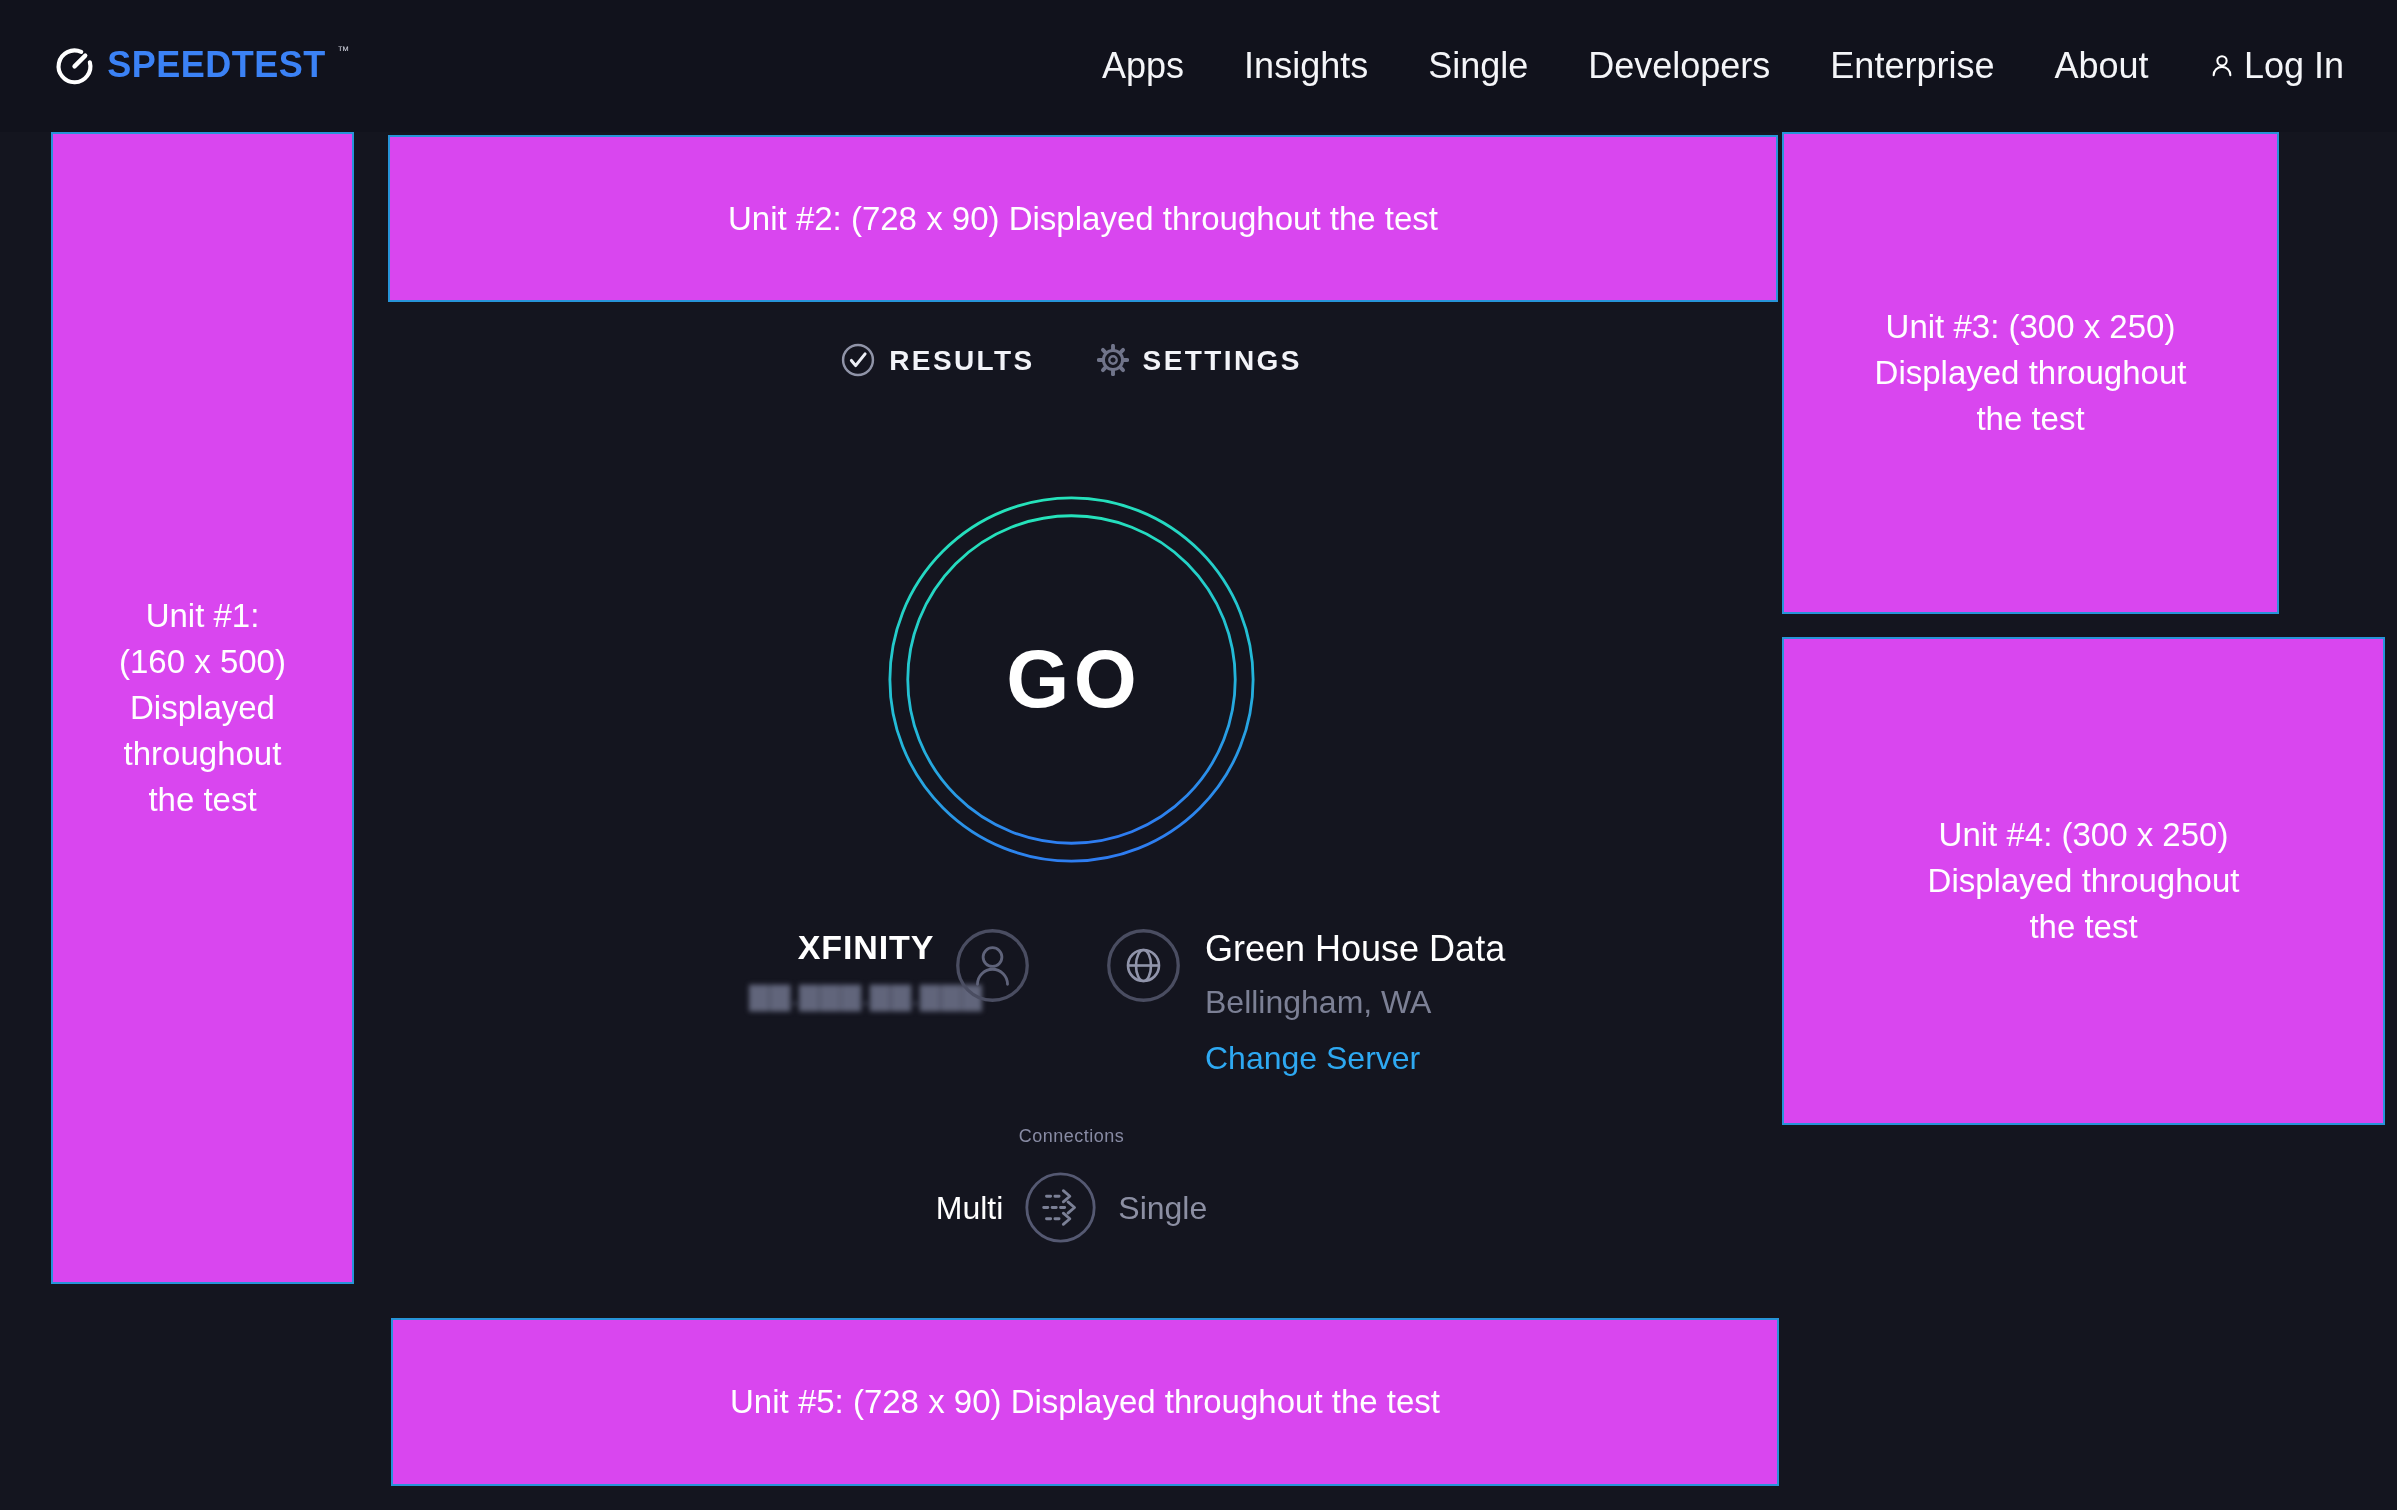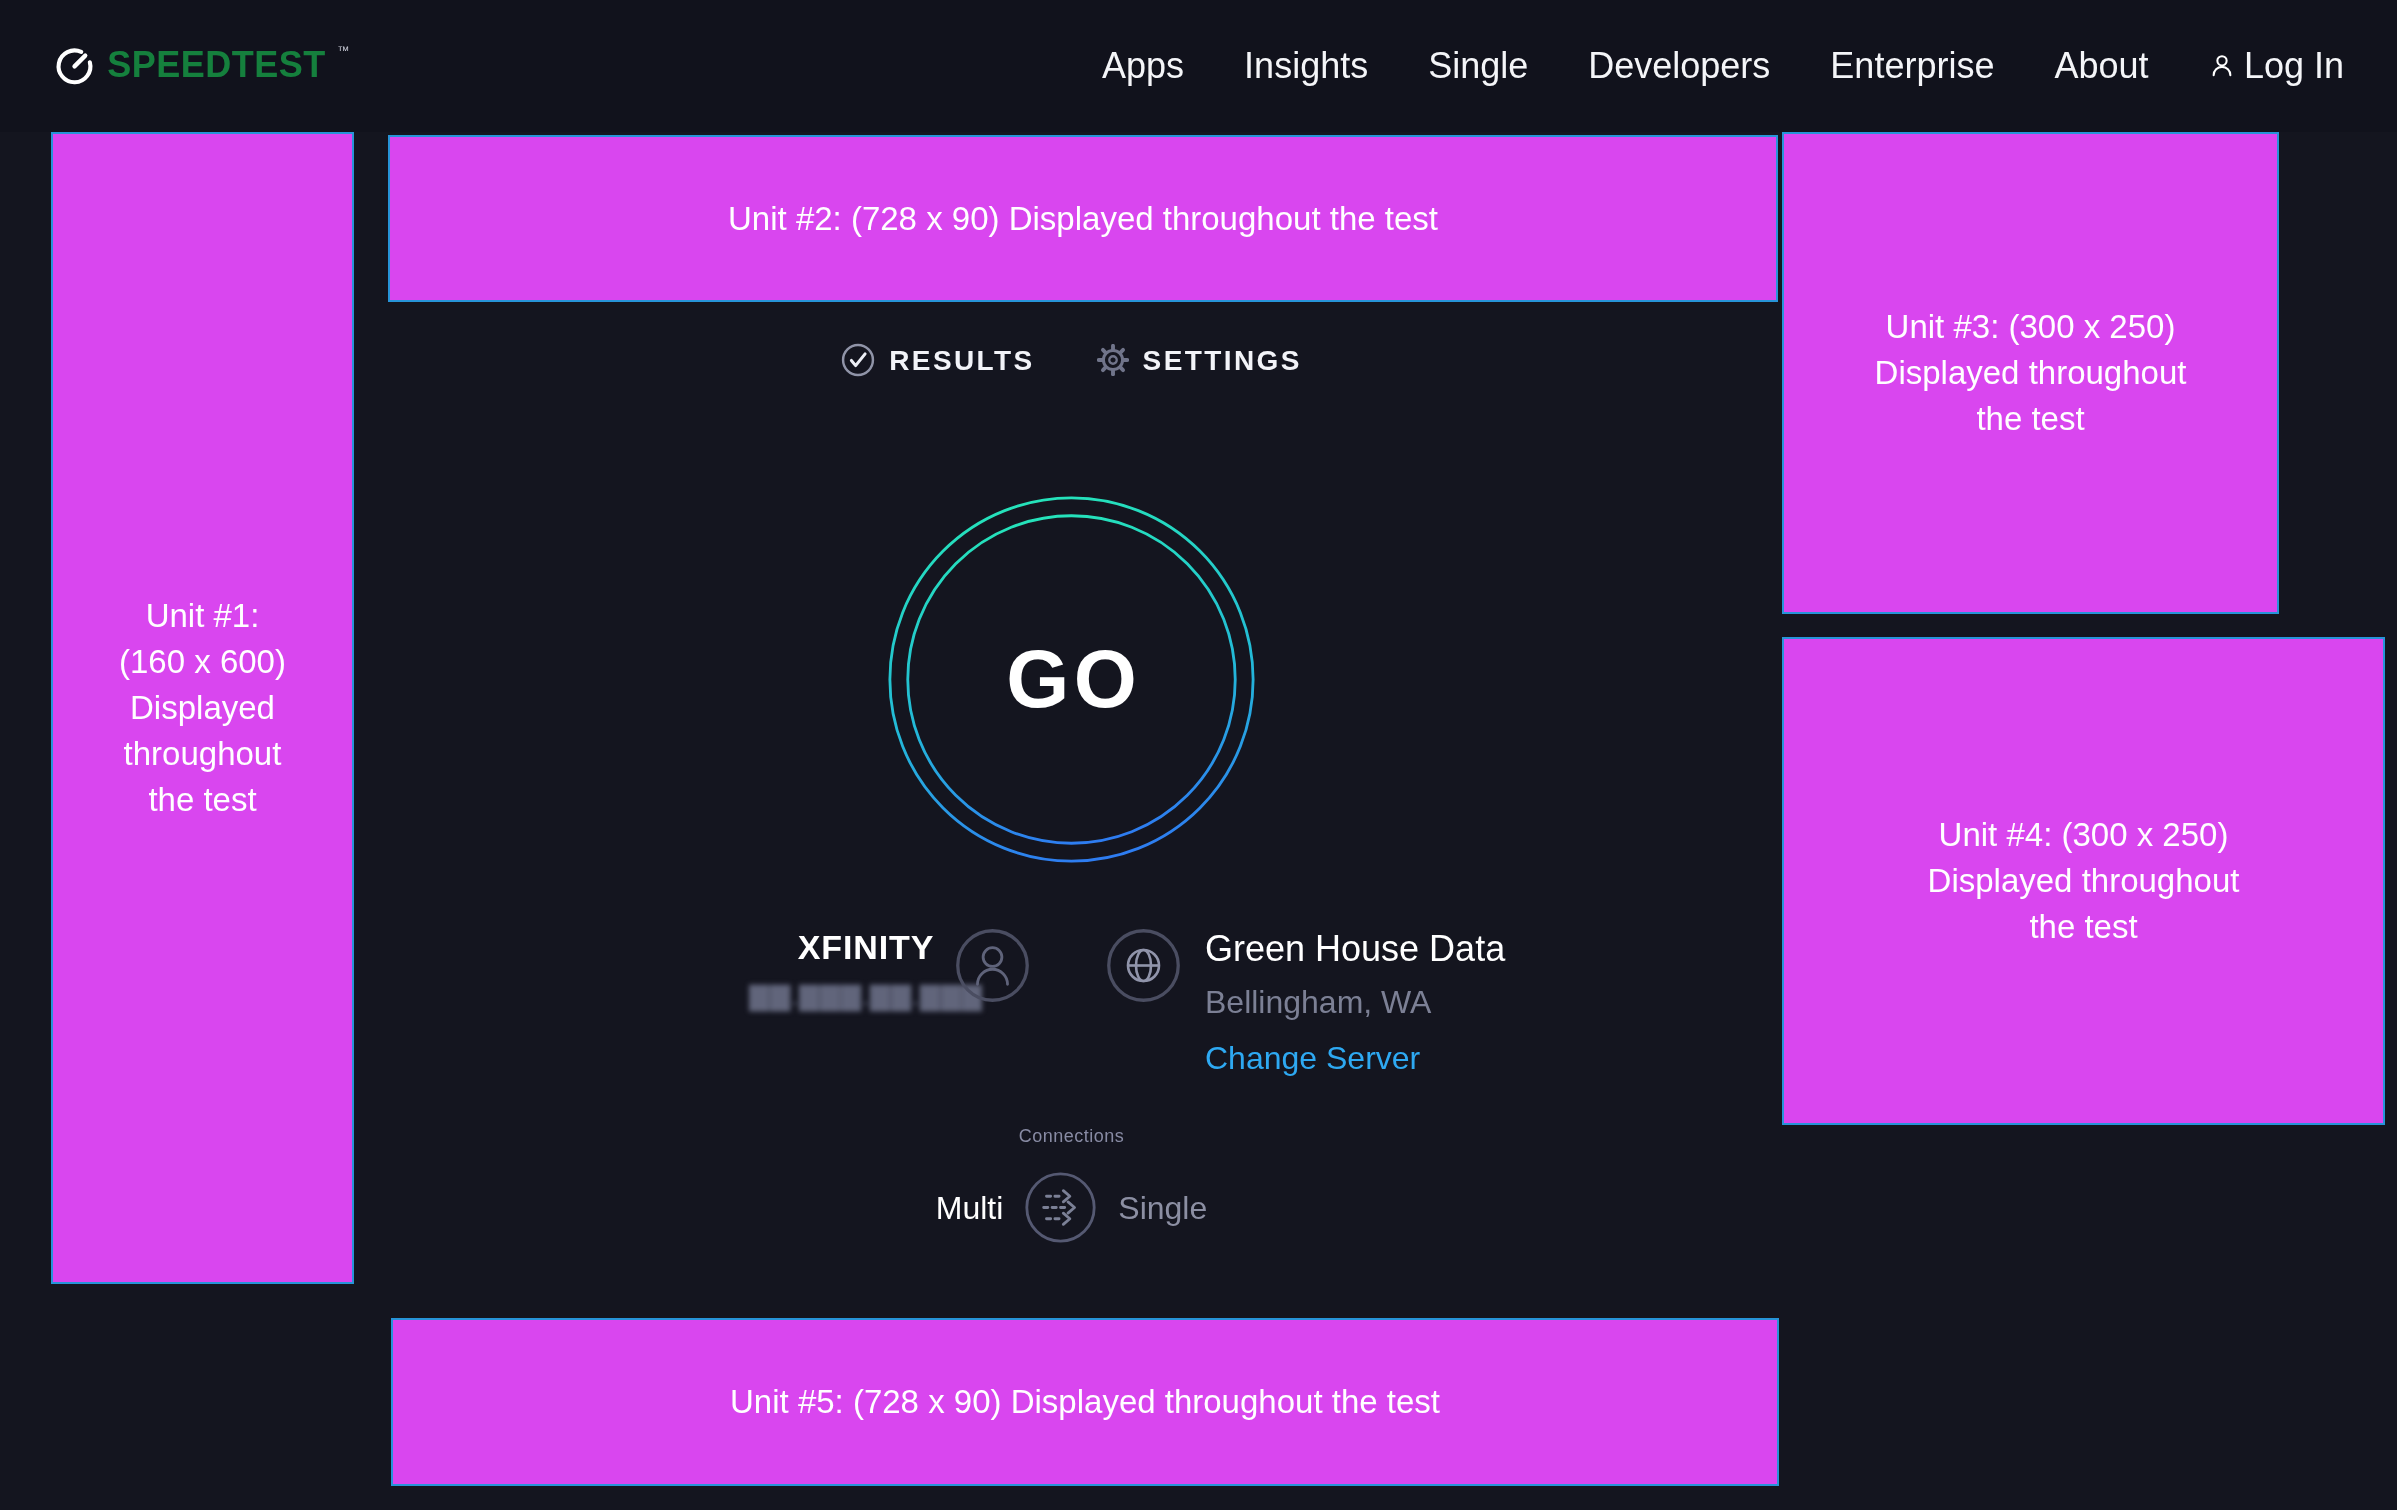--- a/index.html
+++ b/index.html
@@ -9,21 +9,21 @@
     font-family:"Liberation Sans",sans-serif;
     -webkit-font-smoothing:antialiased;
   }
   
   .header{
     position:absolute;left:0;top:0;width:2397px;height:132px;
     background:#11121c;display:flex;align-items:center;justify-content:space-between;
     padding:0 53px;box-sizing:border-box;
   }
   .logo{display:flex;align-items:flex-start;gap:11.3px;cursor:pointer;}
-  .logo-text{color:#15803d;font-size:36px;font-weight:700;letter-spacing:0.5px;line-height:43px;}
+  .logo-text{color:#3b82f6;font-size:36px;font-weight:700;letter-spacing:0.5px;line-height:43px;}
   .logo-tm{color:#c9cbd6;font-size:12.2px;line-height:12.2px;margin-top:1.9px;}
   .nav{display:flex;align-items:center;gap:60px;}
   .nav-item{color:#f4f5f8;font-size:36px;text-decoration:none;cursor:pointer;}
   .login{display:flex;align-items:center;gap:9.4px;cursor:pointer;}
   
   .ad{
     position:absolute;background:#d946ef;border:2.8px solid #2794d8;box-sizing:border-box;
     color:#ffffff;display:flex;flex-direction:column;align-items:center;justify-content:center;
     font-size:33px;line-height:46px;text-align:center;cursor:pointer;
   }
@@ -100,21 +100,21 @@
           <path d="M -9 11 A 9 9 0 0 1 9 11" stroke="#ffffff" stroke-width="2.2" stroke-linecap="round"></path>
         </svg>
       </span>
       <span class="nav-item">Log In</span>
     </a>
   </div>
 </div>
 
 <div class="ad unit1">
   <div>Unit #1:</div>
-  <div>(160 x 600)</div>
+  <div>(160 x 500)</div>
   <div>Displayed</div>
   <div>throughout</div>
   <div>the test</div>
 </div>
 <div class="ad unit2">
   <div>Unit #2: (728 x 90) Displayed throughout the test</div>
 </div>
 <div class="ad unit3">
   <div>Unit #3: (300 x 250)</div>
   <div>Displayed throughout</div>

